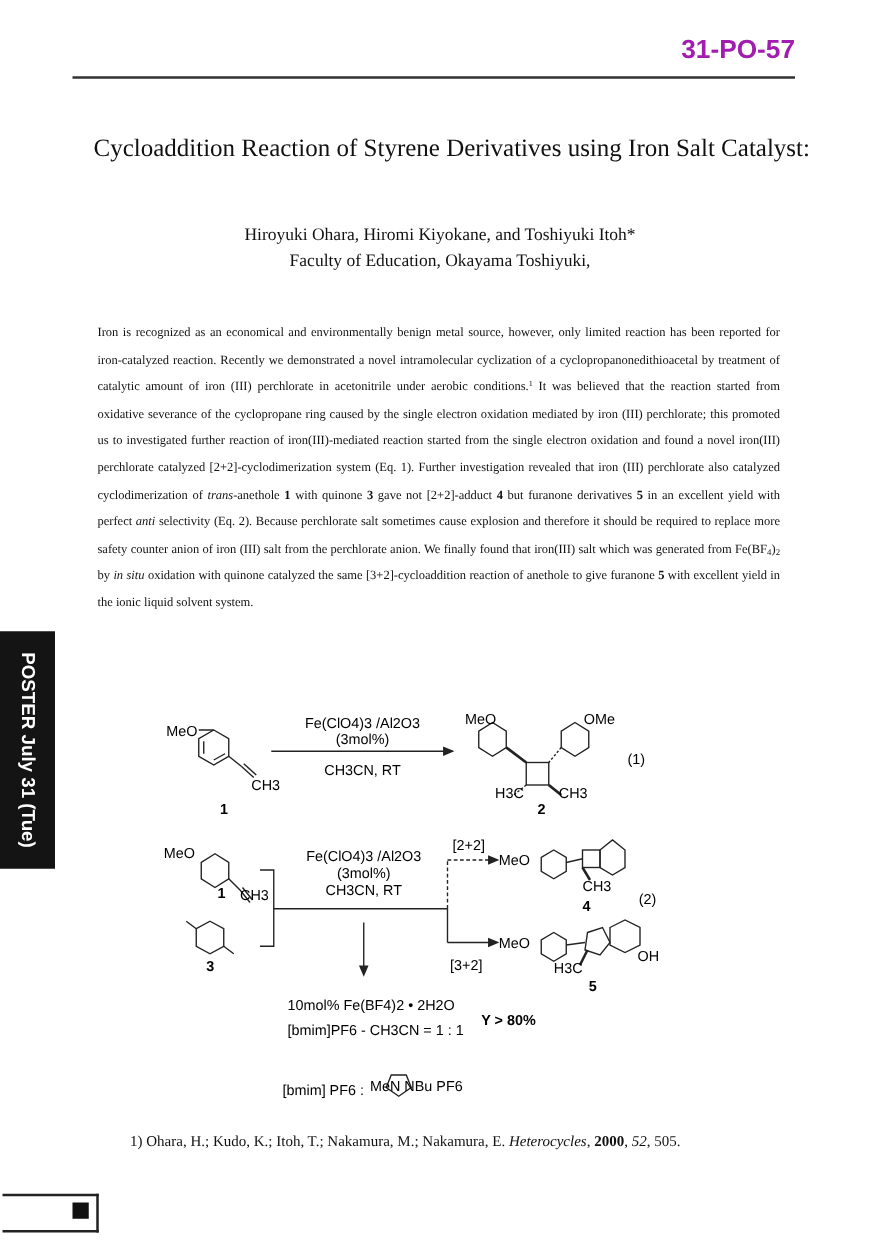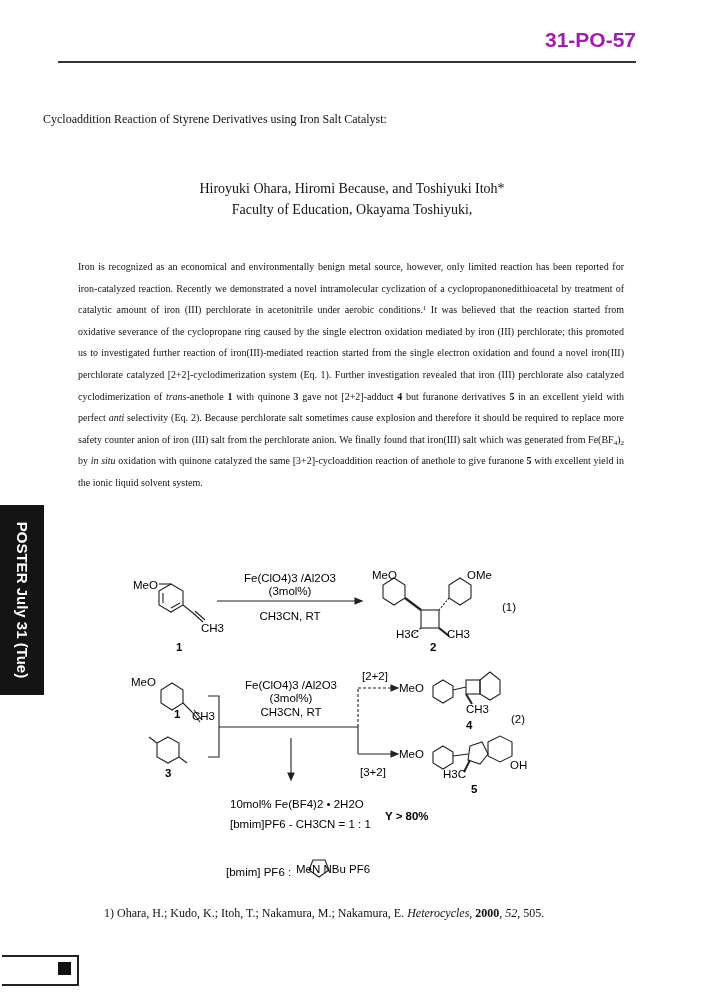--- a/index.html
+++ b/index.html
@@ -1,20 +1,20 @@
 <!DOCTYPE html>
 <html><head>
 <meta charset="utf-8">
 <style>
   html, body { margin:0; padding:0; background:#ffffff; }
   body { width:704px; height:997px; position:relative; overflow:hidden; font-family:"Liberation Serif", serif; color:#111; }
   .abs { position:absolute; }
   #poster-id { left:0; width:636px; top:28px; text-align:right; font-family:"Liberation Sans", sans-serif; font-weight:bold; font-size:21px; color:#a21caf; }
   #top-rule { left:58px; top:61px; width:578px; height:2px; background:#333; }
-  #title { left:43px; width:584px; top:108px; text-align:left; font-size:12px; line-height:22px; }
+  #title { left:64px; width:584px; top:108px; text-align:right; font-size:20px; line-height:22px; }
   #authors { left:60px; width:584px; top:179px; text-align:center; font-size:14px; line-height:20.5px; }
   #body-text { left:78px; width:546px; top:256px; font-size:10px; line-height:21.6px; text-align:justify; }
   #body-text p { margin:0; }
   .side-tab { left:0; top:505px; width:44px; height:190px; background:#141414; }
   .side-tab span { position:absolute; left:22px; top:95px; transform:translate(-50%,-50%) rotate(90deg); white-space:nowrap; color:#fff; font-family:"Liberation Sans", sans-serif; font-weight:bold; font-size:15px; }
   .chem { font-family:"Liberation Sans", sans-serif; font-size:11.5px; color:#111; }
   #scheme { left:0; top:560px; width:704px; height:330px; }
   #reference { left:104px; top:906px; font-size:12px; white-space:nowrap; }
   #page-box { left:2px; top:955px; width:75px; height:27px; border:2px solid #222; border-left:none; }
   #page-num { left:26px; top:1008px; font-family:"Liberation Sans", sans-serif; font-weight:normal; font-size:16px; }
@@ -26,21 +26,21 @@
 <body>
 
 <div id="poster-id" class="abs">31-PO-57</div>
 <div id="top-rule" class="abs"></div>
 
 <div id="title" class="abs">
   <div>Cycloaddition Reaction of Styrene Derivatives using Iron Salt Catalyst:</div>
 </div>
 
 <div id="authors" class="abs">
-  <div>Hiroyuki Ohara, Hiromi Because, and Toshiyuki Itoh*</div>
+  <div>Hiroyuki Ohara, Hiromi Kiyokane, and Toshiyuki Itoh*</div>
   <div>Faculty of Education, Okayama Toshiyuki,</div>
 </div>
 
 <div id="body-text" class="abs">
   <p><span>Iron is recognized as an economical and environmentally benign metal source, however, only limited reaction has been reported for iron-catalyzed reaction. Recently we demonstrated a novel intramolecular cyclization of a cyclopropanonedithioacetal by treatment of catalytic amount of iron (III) perchlorate in acetonitrile under aerobic conditions.</span><sup>1</sup><span> It was believed that the reaction started from oxidative severance of the cyclopropane ring caused by the single electron oxidation mediated by iron (III) perchlorate; this promoted us to investigated further reaction of iron(III)-mediated reaction started from the single electron oxidation and found a novel iron(III) perchlorate catalyzed [2+2]-cyclodimerization system (Eq. 1). Further investigation revealed that iron (III) perchlorate also catalyzed cyclodimerization of </span><i>trans</i><span>-anethole </span><b>1</b><span> with quinone </span><b>3</b><span> gave not [2+2]-adduct </span><b>4</b><span> but furanone derivatives </span><b>5</b><span> in an excellent yield with perfect </span><i>anti</i><span> selectivity (Eq. 2). Because perchlorate salt sometimes cause explosion and therefore it should be required to replace more safety counter anion of iron (III) salt from the perchlorate anion. We finally found that iron(III) salt which was generated from Fe(BF</span><sub>4</sub><span>)</span><sub>2</sub><span> by </span><i>in situ</i><span> oxidation with quinone catalyzed the same [3+2]-cycloaddition reaction of anethole to give furanone </span><b>5</b><span> with excellent yield in the ionic liquid solvent system.</span></p>
 </div>
 
 <div class="abs side-tab">
   <span>POSTER July 31 (Tue)</span>
 </div>

